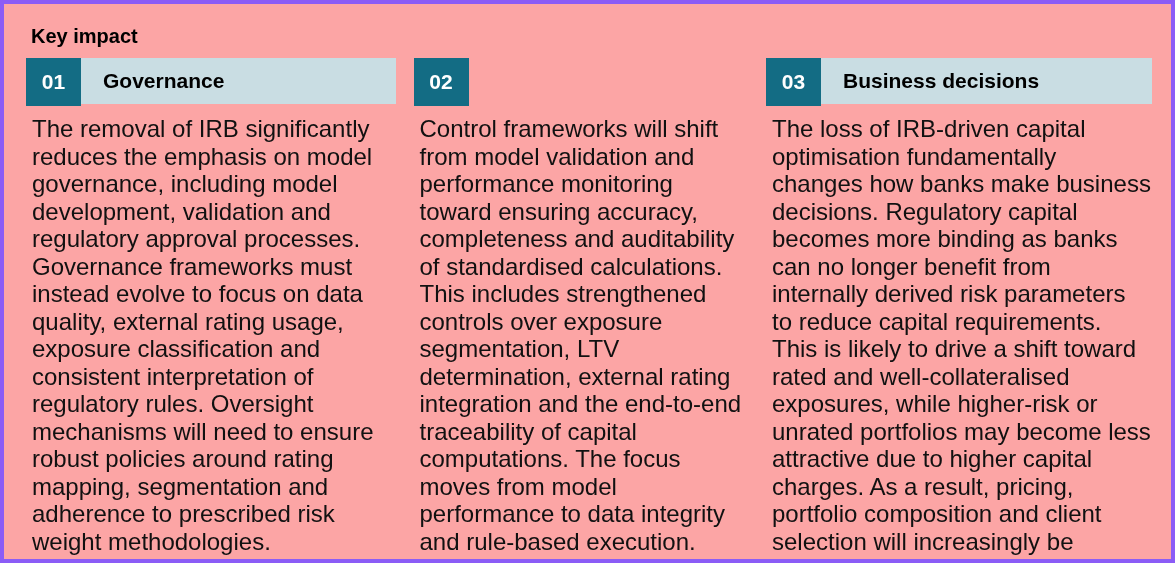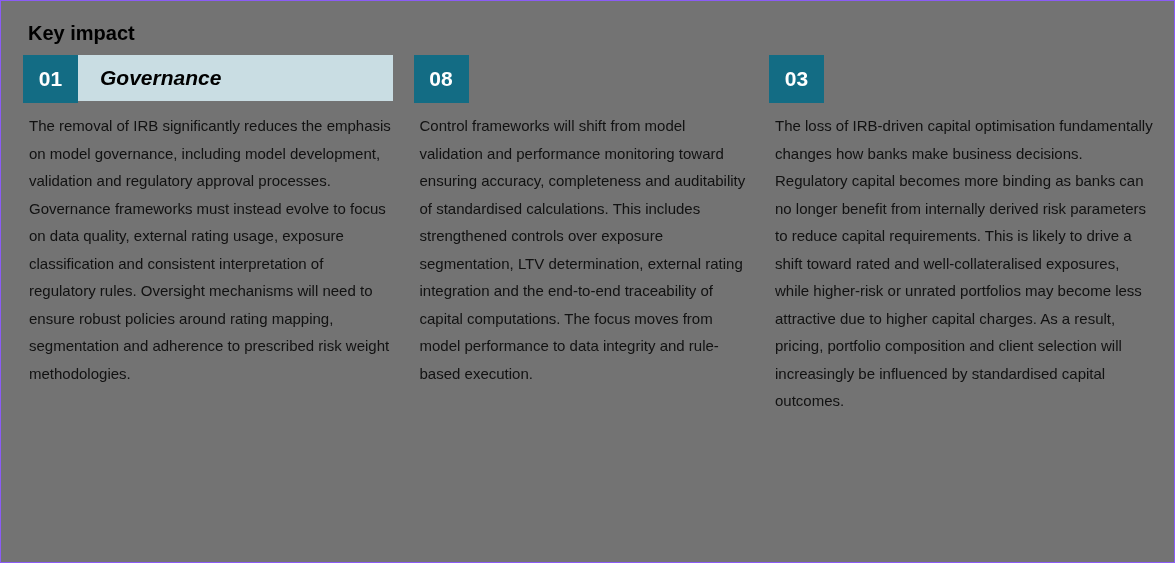--- a/index.html
+++ b/index.html
@@ -9,22 +9,22 @@
     height: 563px;
     background: #ffffff;
     font-family: "Liberation Sans", sans-serif;
     color: #111111;
   }
 
   .page-frame {
     position: relative;
     width: 1175px;
     height: 563px;
-    background: #737373;
-    border: 1px solid #8b5cf6;
+    background: #fca5a5;
+    border: 4px solid #8b5cf6;
     overflow: hidden;
   }
 
   .page-title {
     margin: 20px 0 0 27px;
     font-size: 20px;
     line-height: 24px;
     font-weight: 700;
     color: #000000;
   }
@@ -66,27 +66,26 @@
     display: flex;
     align-items: center;
     padding-left: 22px;
   }
 
   .column-heading {
     font-size: 21px;
     font-weight: 700;
     color: #000000;
     white-space: nowrap;
-    font-style: italic;
   }
 
   .column-body {
     margin-top: 9px;
     padding-left: 6px;
-    font-size: 15px;
+    font-size: 24px;
     line-height: 27.5px;
     color: #111111;
   }
 
   .column-body .b { font-weight: 400; }
 </style>
 </head>
 <body>
 
 <div class="page-frame">
@@ -100,26 +99,29 @@
         <div class="number-badge">01</div>
         <div class="header-bar">
           <span class="column-heading">Governance</span>
         </div>
       </div>
       <p class="column-body"><span>The removal of IRB significantly reduces the emphasis on model governance, including model development, validation and regulatory approval processes. Governance frameworks must instead evolve to focus on </span><span class="b">data quality, external rating usage, exposure classification and consistent interpretation of regulatory rules</span><span>. Oversight mechanisms will need to ensure robust policies around rating mapping, segmentation and adherence to prescribed risk weight methodologies.</span></p>
     </section>
 
     <section class="impact-column col-2">
       <div class="column-header">
-        <div class="number-badge">08</div>
+        <div class="number-badge">02</div>
       </div>
       <p class="column-body"><span>Control frameworks will shift from model validation and performance monitoring toward ensuring </span><span class="b">accuracy, completeness and auditability</span><span> of standardised calculations. This includes strengthened controls over exposure segmentation, LTV determination, external rating integration and the end-to-end traceability of capital computations. The focus moves from model performance to </span><span class="b">data integrity and rule-based execution</span><span>.</span></p>
     </section>
 
     <section class="impact-column col-3">
       <div class="column-header">
         <div class="number-badge">03</div>
+        <div class="header-bar">
+          <span class="column-heading">Business decisions</span>
+        </div>
       </div>
       <p class="column-body"><span>The loss of IRB-driven capital optimisation fundamentally changes how banks make business decisions. Regulatory capital becomes more binding as banks can no longer benefit from internally derived risk parameters to reduce capital requirements. This is likely to drive a shift toward </span><span class="b">rated and well-collateralised exposures</span><span>, while higher-risk or unrated portfolios may become less attractive due to higher capital charges. As a result, pricing, portfolio composition and client selection will increasingly be influenced by standardised capital outcomes.</span></p>
     </section>
 
   </div>
 </div>
 
 </body></html>

